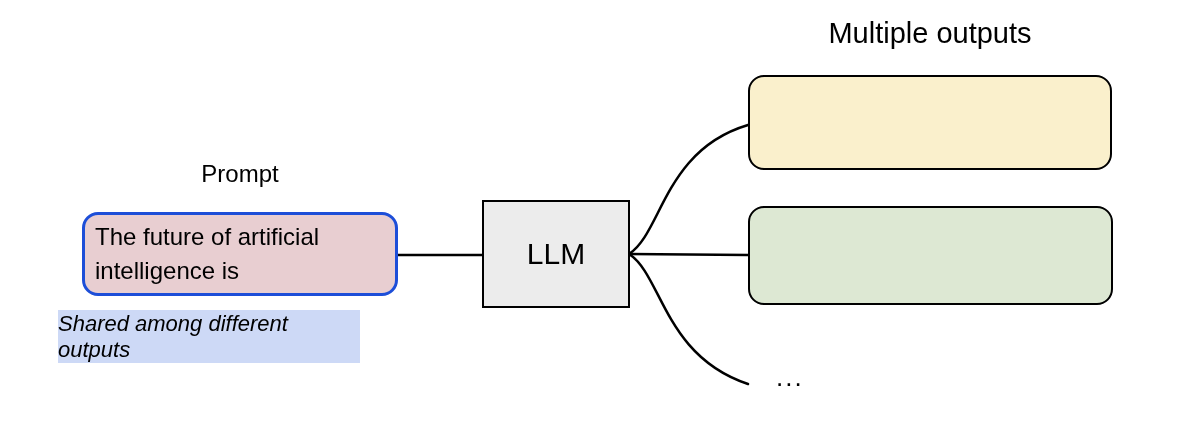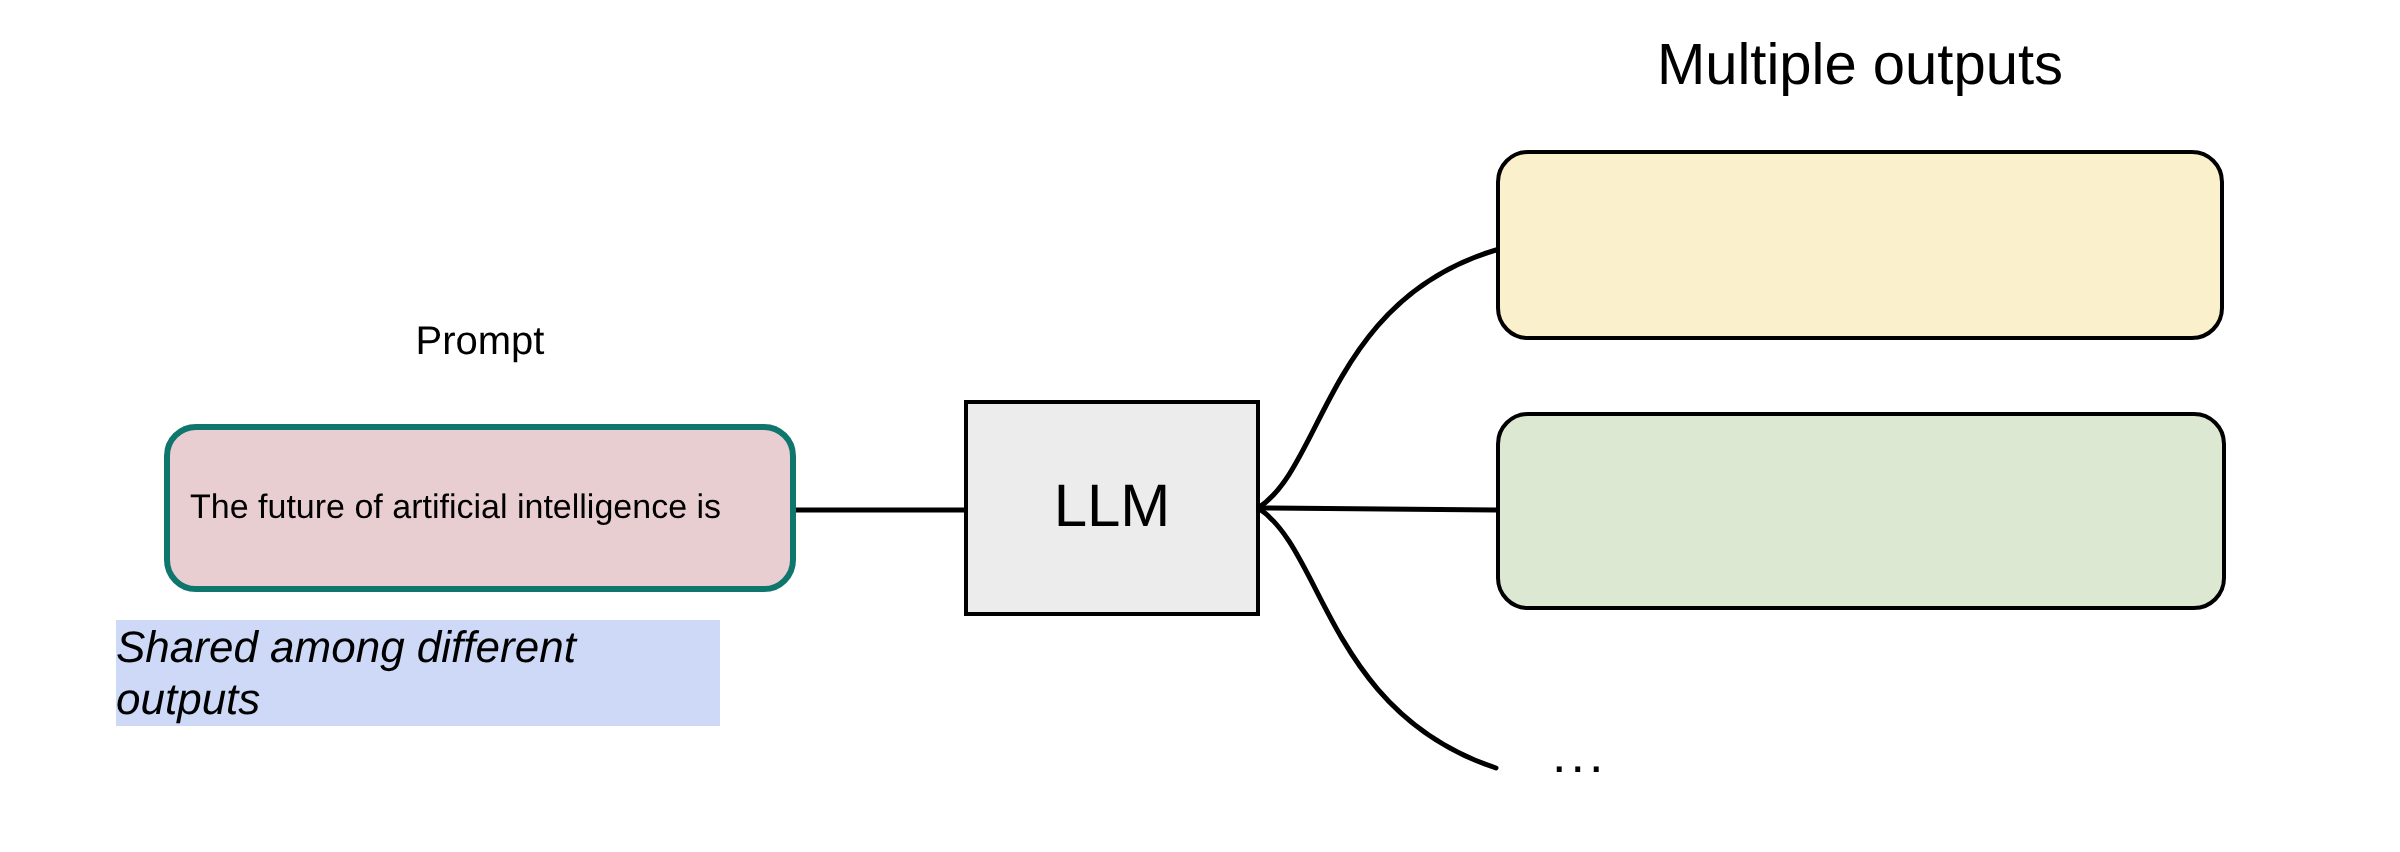--- a/index.html
+++ b/index.html
@@ -29,42 +29,42 @@
   }
   .heading {
     position: absolute;
     z-index: 2;
     color: #000000;
     text-align: center;
   }
   .prompt-title {
     left: 82px; top: 160px;
     width: 316px;
-    font-size: 20px;
+    font-size: 24px;
   }
   .outputs-title {
     left: 748px; top: 17px;
     width: 364px;
     font-size: 29px;
   }
   .node {
     position: absolute;
     z-index: 2;
     box-sizing: border-box;
     display: flex;
     align-items: center;
     color: #000000;
   }
   .prompt-box {
     left: 82px; top: 212px;
     width: 316px; height: 84px;
-    border: 3px solid #0f766e;
+    border: 3px solid #1d4ed8;
     border-radius: 16px;
     padding: 0 30px 0 10px;
-    font-size: 17px;
+    font-size: 24px;
     line-height: 34px;
   }
   .llm-box {
     left: 482px; top: 200px;
     width: 148px; height: 108px;
     border: 2px solid #000000;
     justify-content: center;
     font-size: 30px;
   }
   .output-box-1 {

